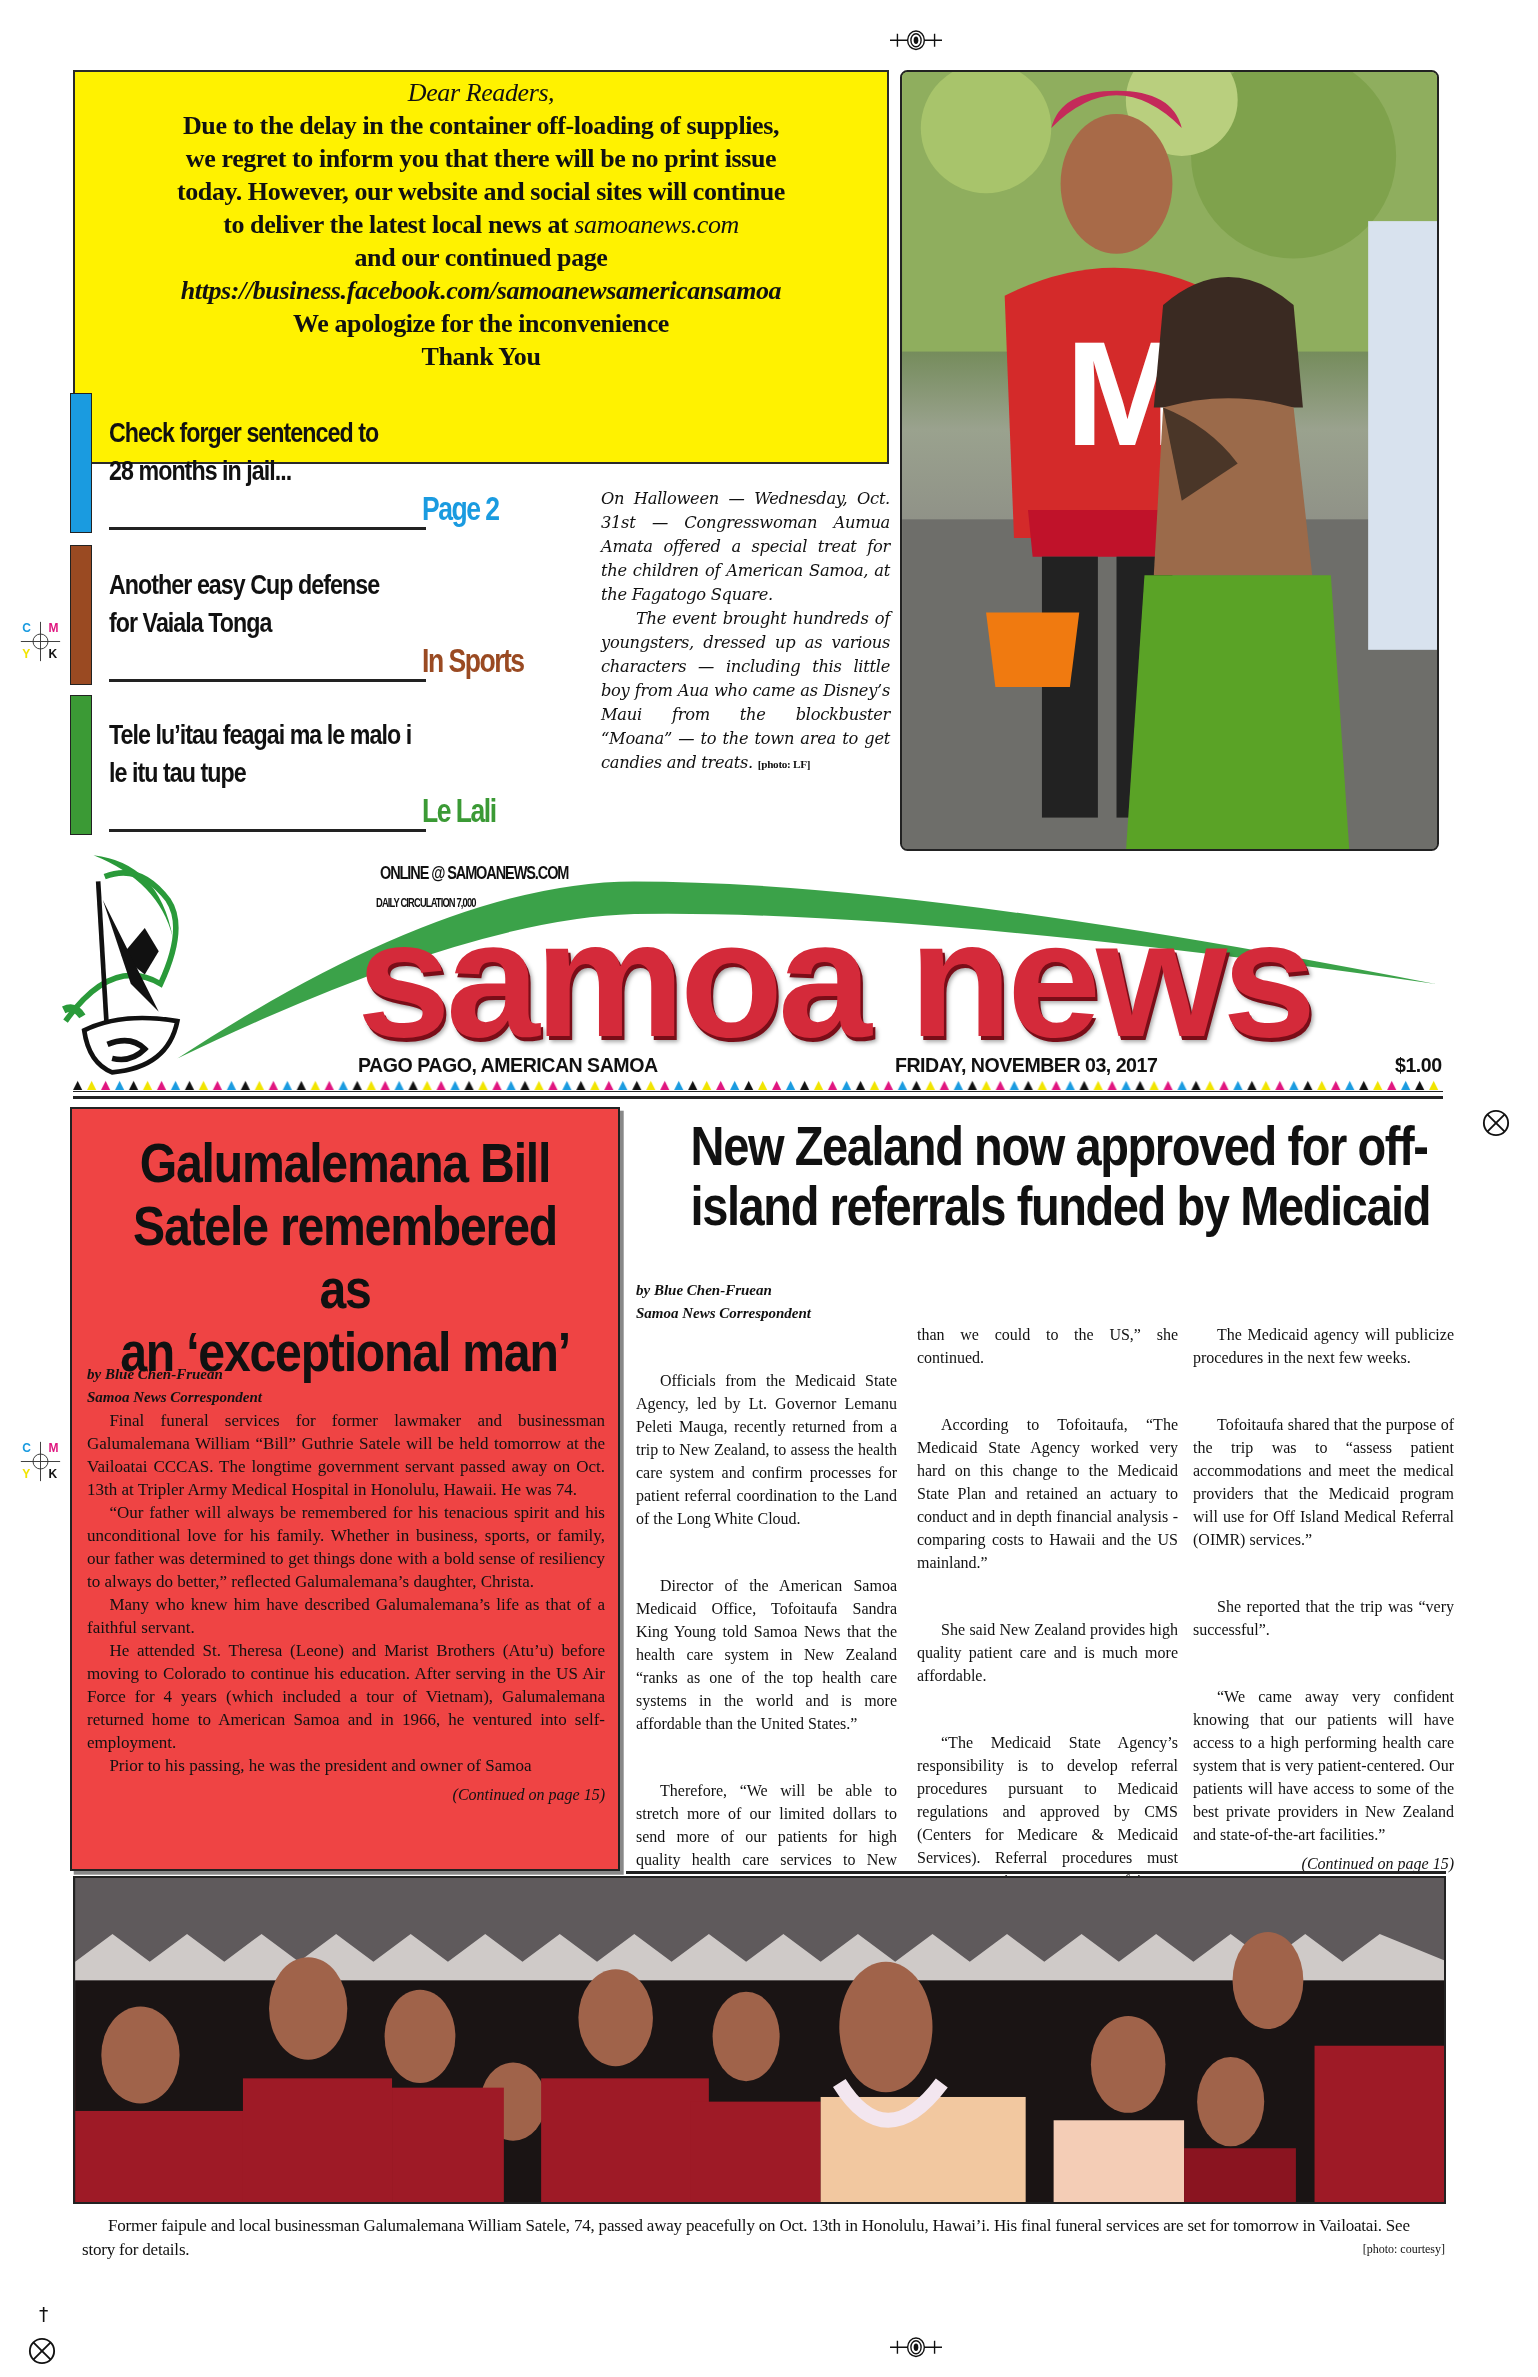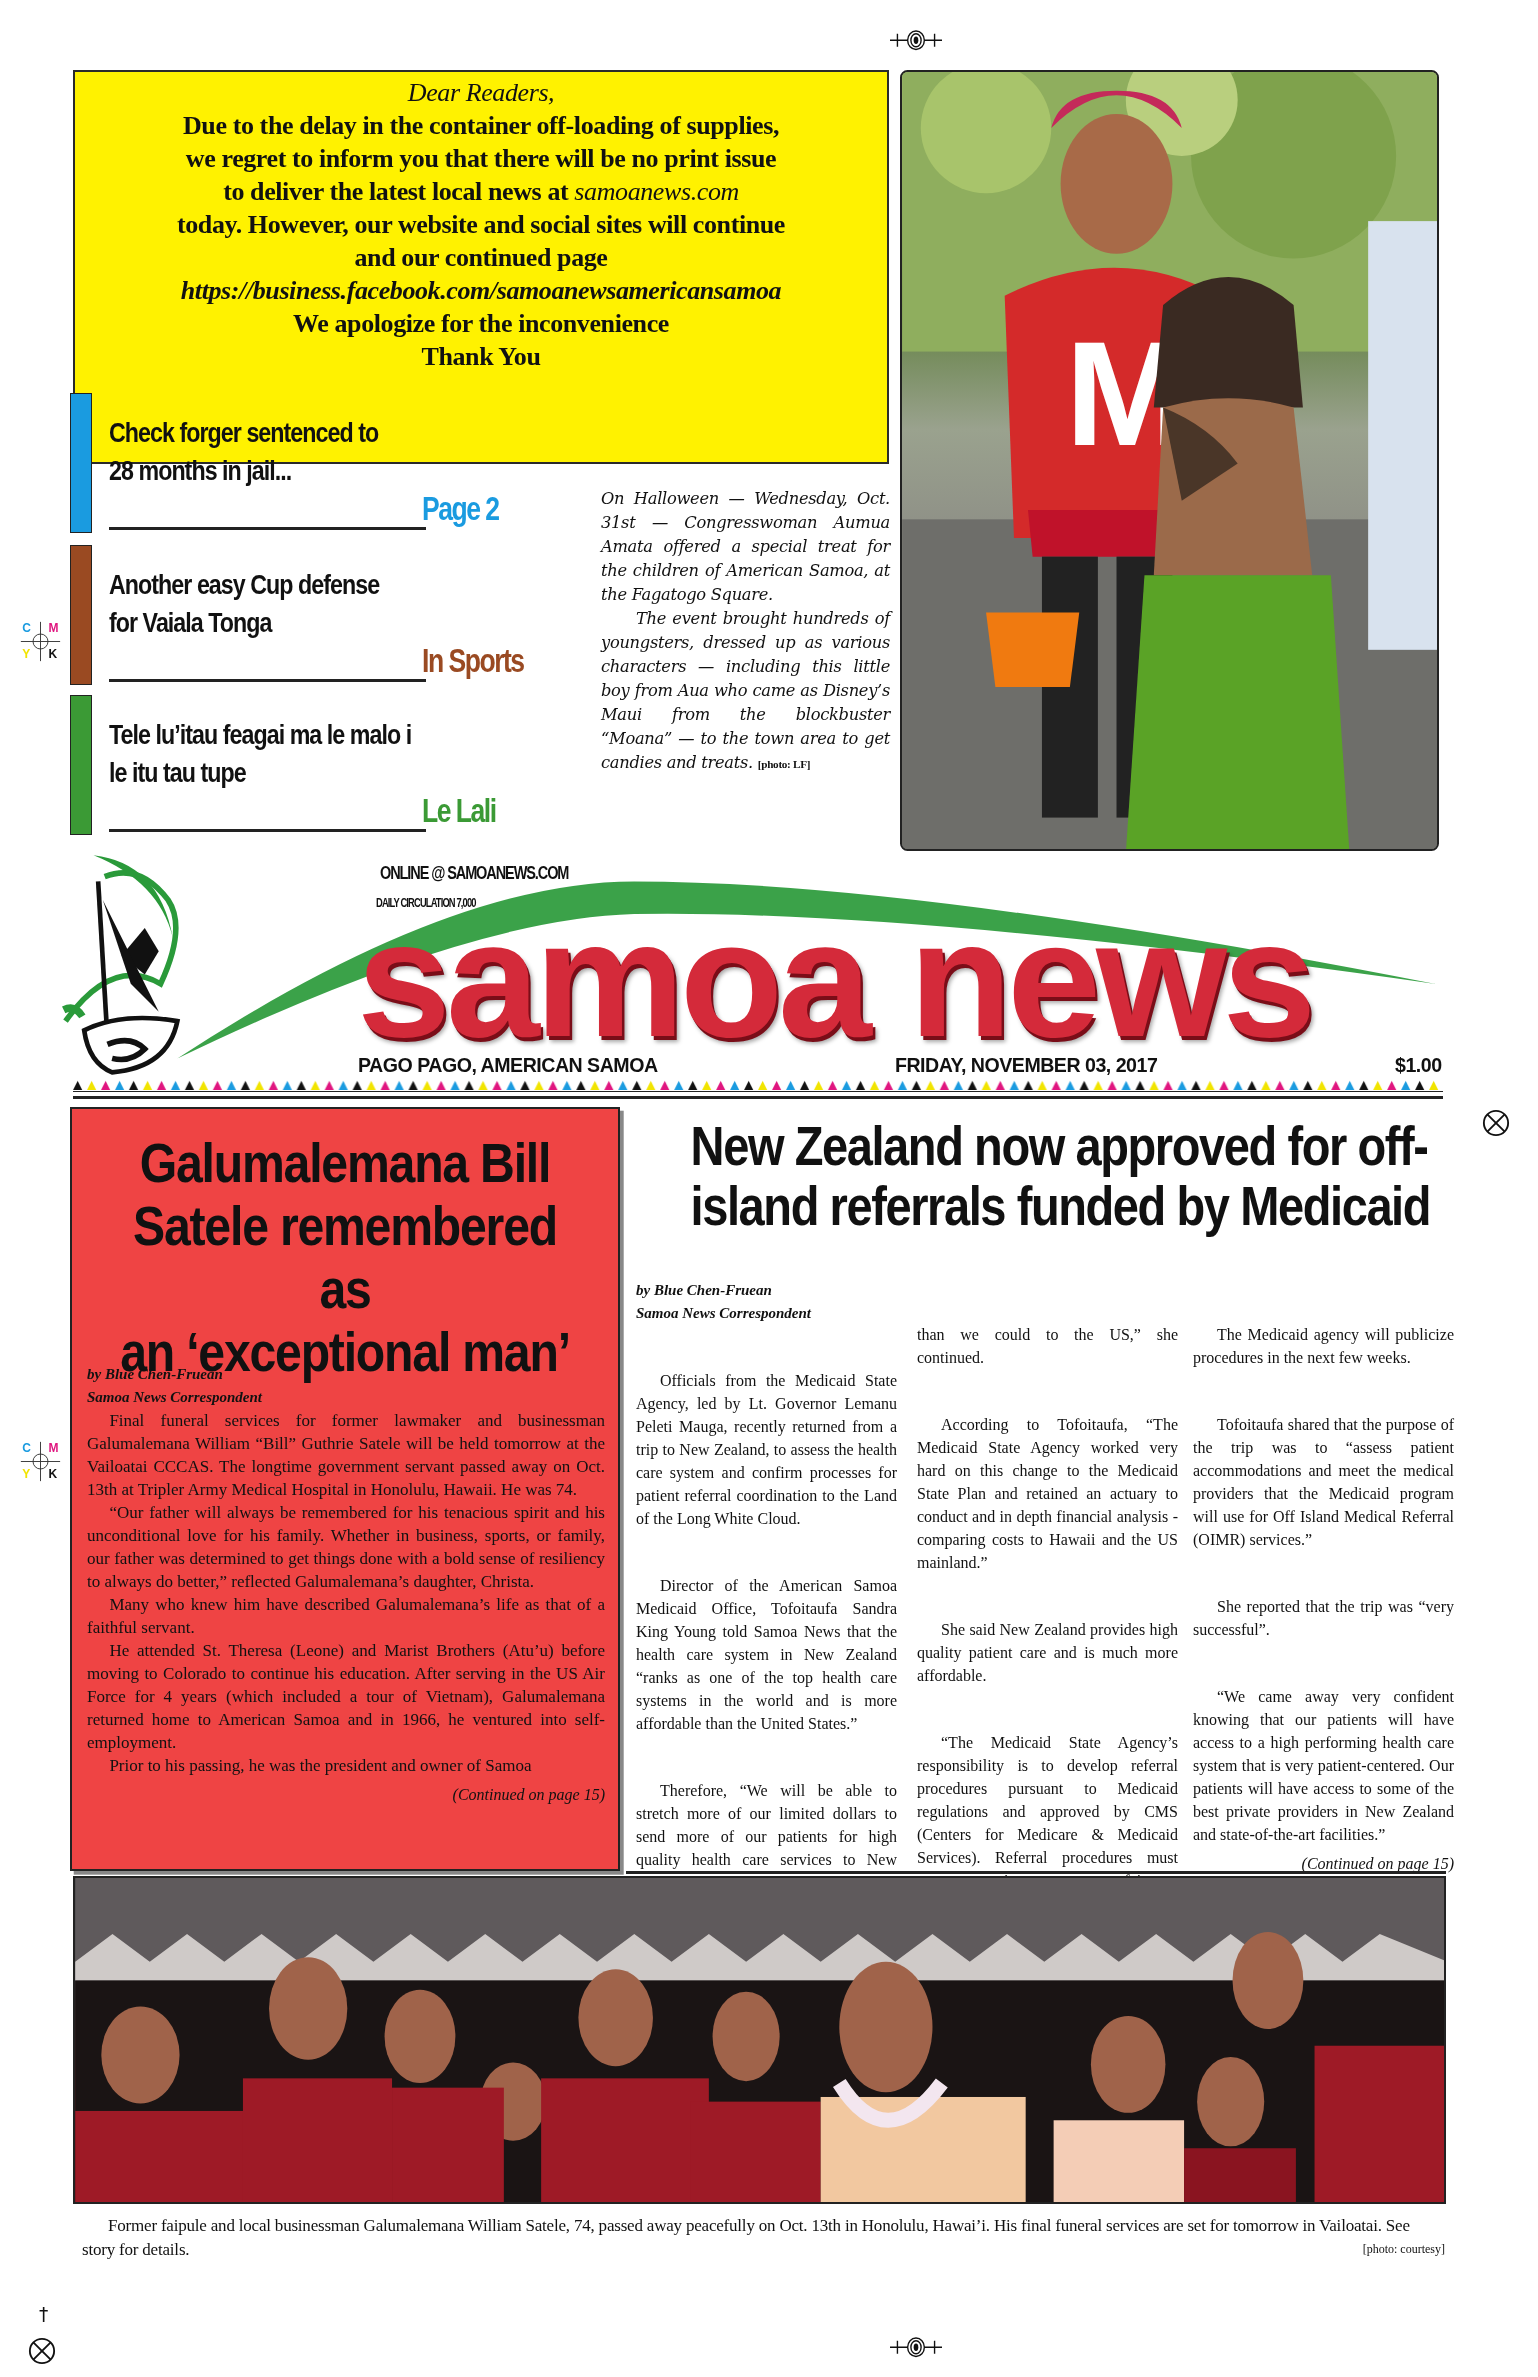--- a/index.html
+++ b/index.html
@@ -174,22 +174,22 @@
   <span style="left:3.7px; top:1.9px; color:#1a9be0;">C</span>
   <span style="left:30px; top:1.9px; color:#e0157f;">M</span>
   <span style="left:3.7px; top:28px; color:#f1e400;">Y</span>
   <span style="left:30px; top:28px; color:#111;">K</span>
 </div>
 
 <div class="abs notice">
   <div class="it">Dear Readers,</div>
   <div>Due to the delay in the container off-loading of supplies,</div>
   <div>we regret to inform you that there will be no print issue</div>
+  <div>today. However, our website and social sites will continue</div>
   <div><span>to deliver the latest local news at </span><span class="it">samoanews.com</span></div>
-  <div>today. However, our website and social sites will continue</div>
   <div>and our continued page</div>
   <div class="it-b">https://business.facebook.com/samoanewsamericansamoa</div>
   <div>We apologize for the inconvenience</div>
   <div>Thank You</div>
 </div>
 
 <div class="abs teaser" style="top:393px;">
   <div class="bar" style="background:#1a9be0;"></div>
   <div class="head">
       <div>Check forger sentenced to</div>

